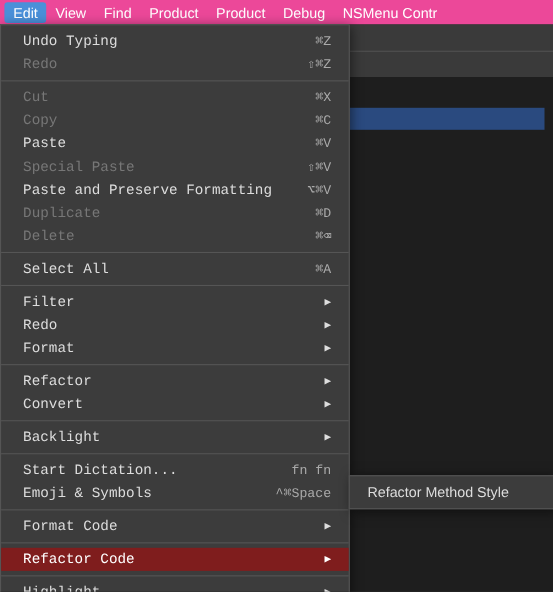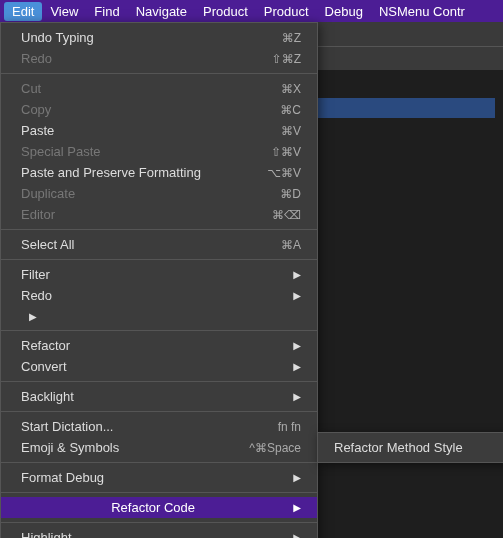--- a/index.html
+++ b/index.html
@@ -14,21 +14,21 @@
       font-size: 13px;
       background: #2b2b2b;
       overflow: hidden;
       position: relative;
     }
 
     
     .menu-bar {
       display: flex;
       align-items: center;
-      background: #4c1d95;
+      background: #ec4899;
       height: 22px;
       padding: 0 4px;
       position: absolute;
       top: 0;
       left: 0;
       right: 0;
       z-index: 10;
     }
     .menu-bar-item {
       color: #fff;
@@ -99,29 +99,29 @@
 
     .menu-item {
       display: flex;
       align-items: center;
       justify-content: space-between;
       padding: 3px 16px 3px 20px;
       color: #ddd;
       cursor: pointer;
       white-space: nowrap;
       min-height: 20px;
+      font-family: Liberation Mono, monospace;
     }
     .menu-item.disabled {
       color: #777;
       cursor: default;
     }
     .menu-item.active-item {
-      background: #4c1d95;
+      background: #7f1d1d;
       color: #fff;
-      text-align: center;
     }
     .menu-item-label {
       flex: 1;
     }
     .menu-item-shortcut {
       color: #aaa;
       font-size: 12px;
       margin-left: 16px;
     }
     .menu-item-arrow {
@@ -157,21 +157,20 @@
       font-size: 13px;
     }
   </style>
 </head>
 <body>
 
 <div class="menu-bar">
   <div class="menu-bar-item active">Edit</div>
   <div class="menu-bar-item">View</div>
   <div class="menu-bar-item">Find</div>
-  <div class="menu-bar-item">Navigate</div>
   <div class="menu-bar-item">Product</div>
   <div class="menu-bar-item">Product</div>
   <div class="menu-bar-item">Debug</div>
   <div class="menu-bar-item">NSMenu Contr</div>
 </div>
 
 <div class="editor-area">
   <div class="toolbar">
     <span class="breadcrumb-text">Finished running Xcode : RefactorC</span>
   </div>
@@ -233,21 +232,21 @@
   </div>
   <div class="menu-item">
     <span class="menu-item-label">Paste and Preserve Formatting</span>
     <span class="menu-item-shortcut">⌥⌘V</span>
   </div>
   <div class="menu-item disabled">
     <span class="menu-item-label">Duplicate</span>
     <span class="menu-item-shortcut">⌘D</span>
   </div>
   <div class="menu-item disabled">
-    <span class="menu-item-label">Editor</span>
+    <span class="menu-item-label">Delete</span>
     <span class="menu-item-shortcut">⌘⌫</span>
   </div>
 
   <div class="menu-separator"></div>
 
   <div class="menu-item">
     <span class="menu-item-label">Select All</span>
     <span class="menu-item-shortcut">⌘A</span>
   </div>
 
@@ -255,20 +254,21 @@
 
   <div class="menu-item">
     <span class="menu-item-label">Filter</span>
     <span class="menu-item-arrow">▶</span>
   </div>
   <div class="menu-item">
     <span class="menu-item-label">Redo</span>
     <span class="menu-item-arrow">▶</span>
   </div>
   <div class="menu-item">
+    <span class="menu-item-label">Format</span>
     <span class="menu-item-arrow">▶</span>
   </div>
 
   <div class="menu-separator"></div>
 
   <div class="menu-item">
     <span class="menu-item-label">Refactor</span>
     <span class="menu-item-arrow">▶</span>
   </div>
   <div class="menu-item">
@@ -290,21 +290,21 @@
     <span class="menu-item-shortcut">fn fn</span>
   </div>
   <div class="menu-item">
     <span class="menu-item-label">Emoji &amp; Symbols</span>
     <span class="menu-item-shortcut">^⌘Space</span>
   </div>
 
   <div class="menu-separator"></div>
 
   <div class="menu-item">
-    <span class="menu-item-label">Format Debug</span>
+    <span class="menu-item-label">Format Code</span>
     <span class="menu-item-arrow">▶</span>
   </div>
 
   <div class="menu-separator"></div>
 
   <div class="menu-item active-item">
     <span class="menu-item-label">Refactor Code</span>
     <span class="menu-item-arrow" style="color:#fff;">▶</span>
   </div>
 

